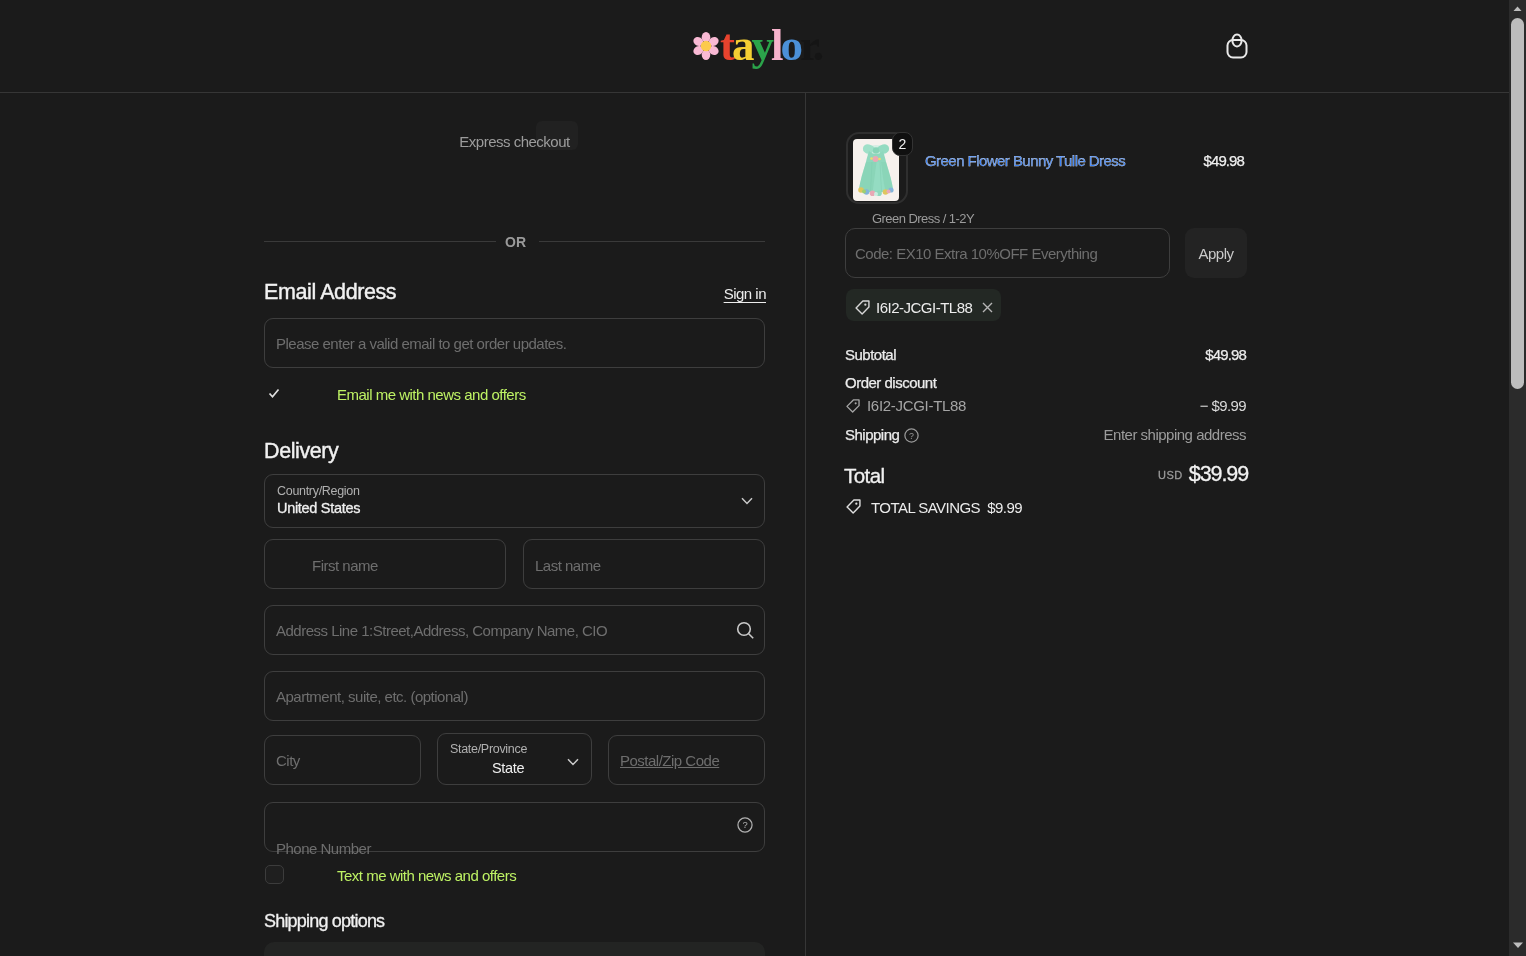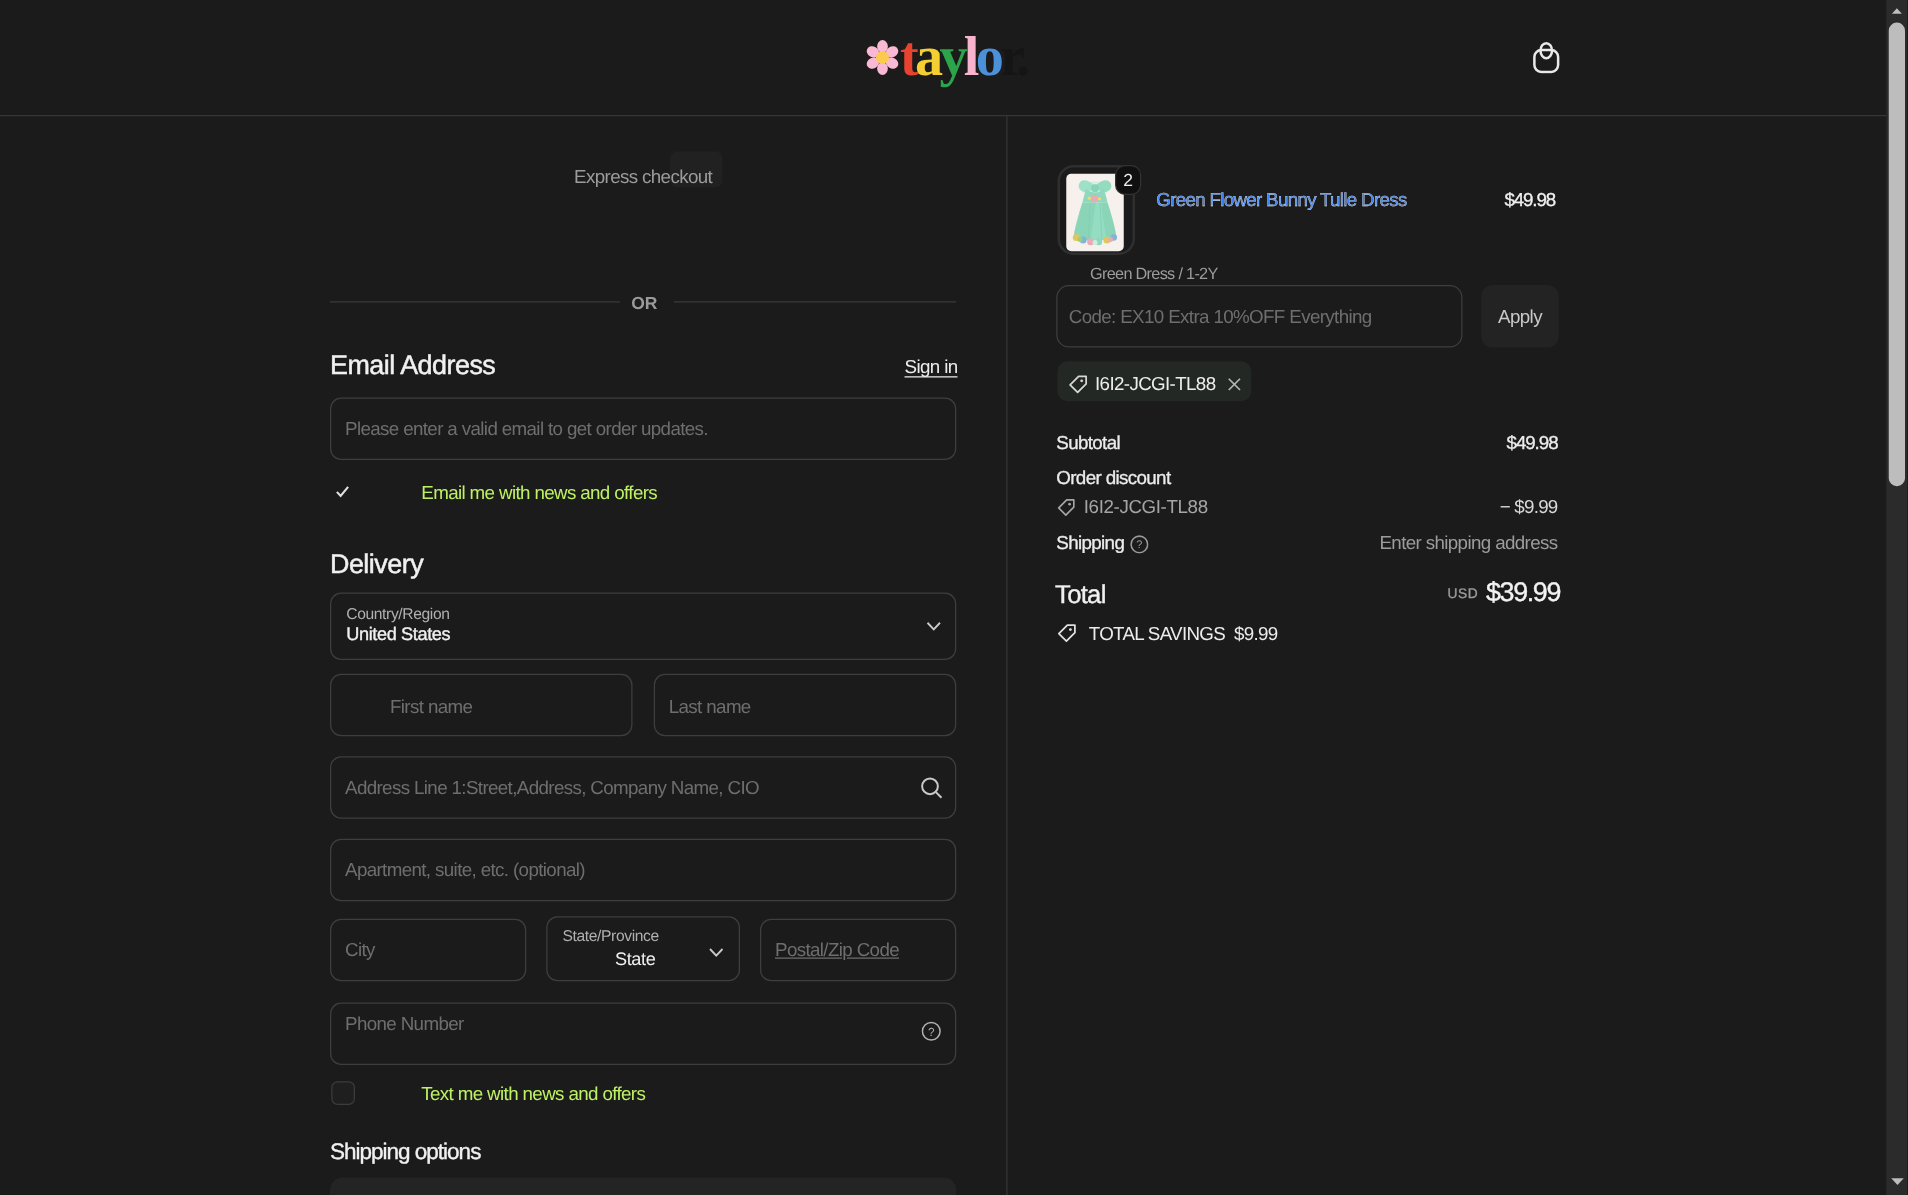--- a/index.html
+++ b/index.html
@@ -93,21 +93,21 @@
 <div class="inp" style="left:437px;top:733px;width:155px;height:52px;"></div>
 <div class="lbl" style="left:450px;top:743px;">State/Province</div>
 <div class="val" style="left:450px;top:761px;margin-left:42px;">State</div>
 <svg class="abs" style="left:567px;top:758px;" width="12" height="8" viewBox="0 0 12 8">
   <path d="M1 1.2 L6 6.5 L11 1.2" fill="none" stroke="#c9c9c9" stroke-width="1.5"></path>
 </svg>
 <div class="inp" style="left:608px;top:735px;width:157px;height:50px;"></div>
 <div class="ph" style="left:620px;top:753px;text-decoration:underline;">Postal/Zip Code</div>
 
 <div class="inp" style="left:264px;top:802px;width:501px;height:50px;"></div>
-<div class="ph" style="left:276px;top:812px;">Phone Number</div>
+<div class="ph" style="left:276px;top:841px;">Phone Number</div>
 <svg class="abs" style="left:737px;top:817px;" width="16" height="16" viewBox="0 0 17 17">
   <circle cx="8.5" cy="8.5" r="7.5" fill="none" stroke="#b0b0b0" stroke-width="1.3"></circle>
   <text x="8.5" y="12.2" font-size="10" fill="#b0b0b0" text-anchor="middle" font-family="Liberation Sans">?</text>
 </svg>
 
 <div class="abs" style="left:265px;top:865px;width:19px;height:19px;border:1px solid #3c3c3c;border-radius:5px;background:#1f1f1f;"></div>
 <div class="abs body15" style="left:293px;top:868px;">Text me with news and offers</div>
 
 <div class="abs hd" style="left:264px;top:912px;font-size:18px;letter-spacing:-0.8px;-webkit-text-stroke:0.3px #f1f1f1;">Shipping options</div>
 <div class="abs" style="left:264px;top:942px;width:501px;height:14px;background:#232423;border-radius:10px 10px 0 0;"></div>

